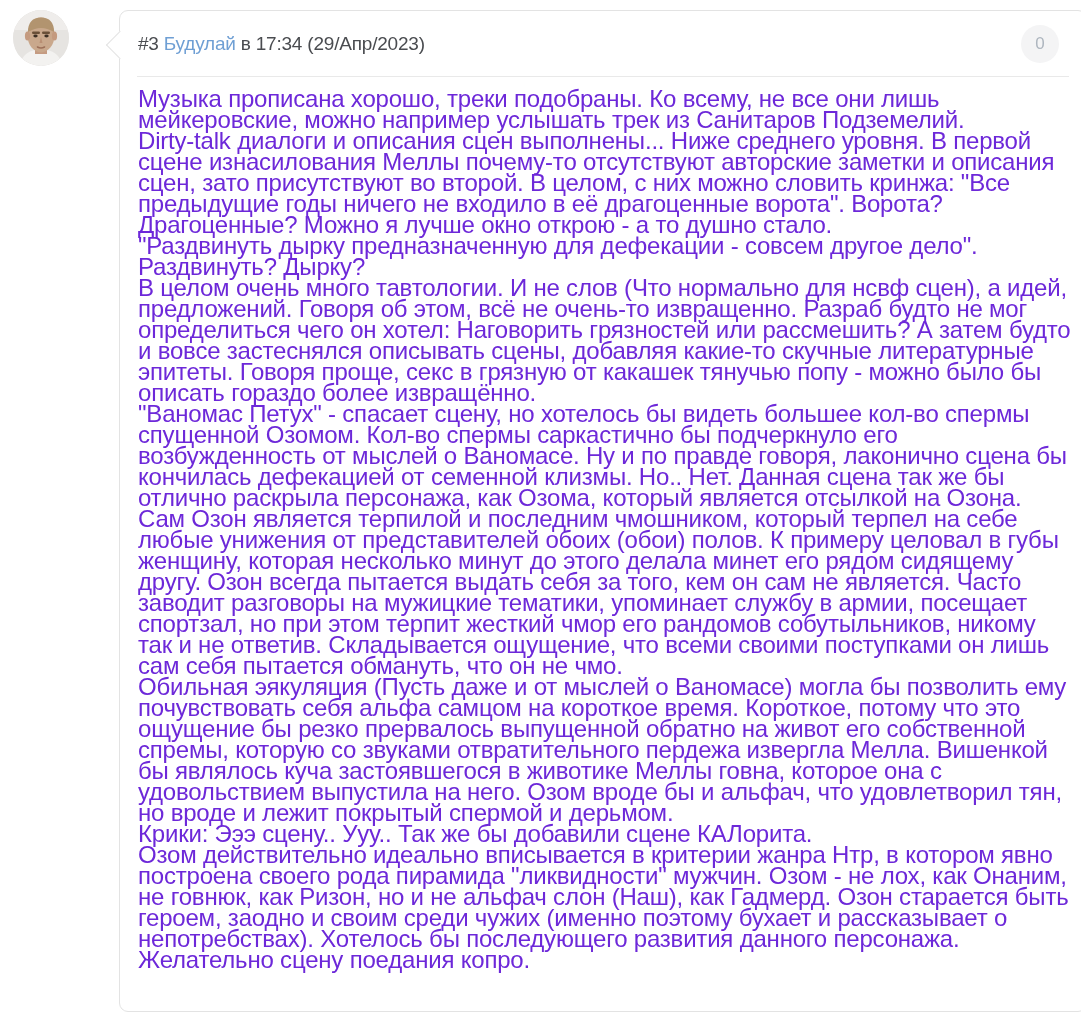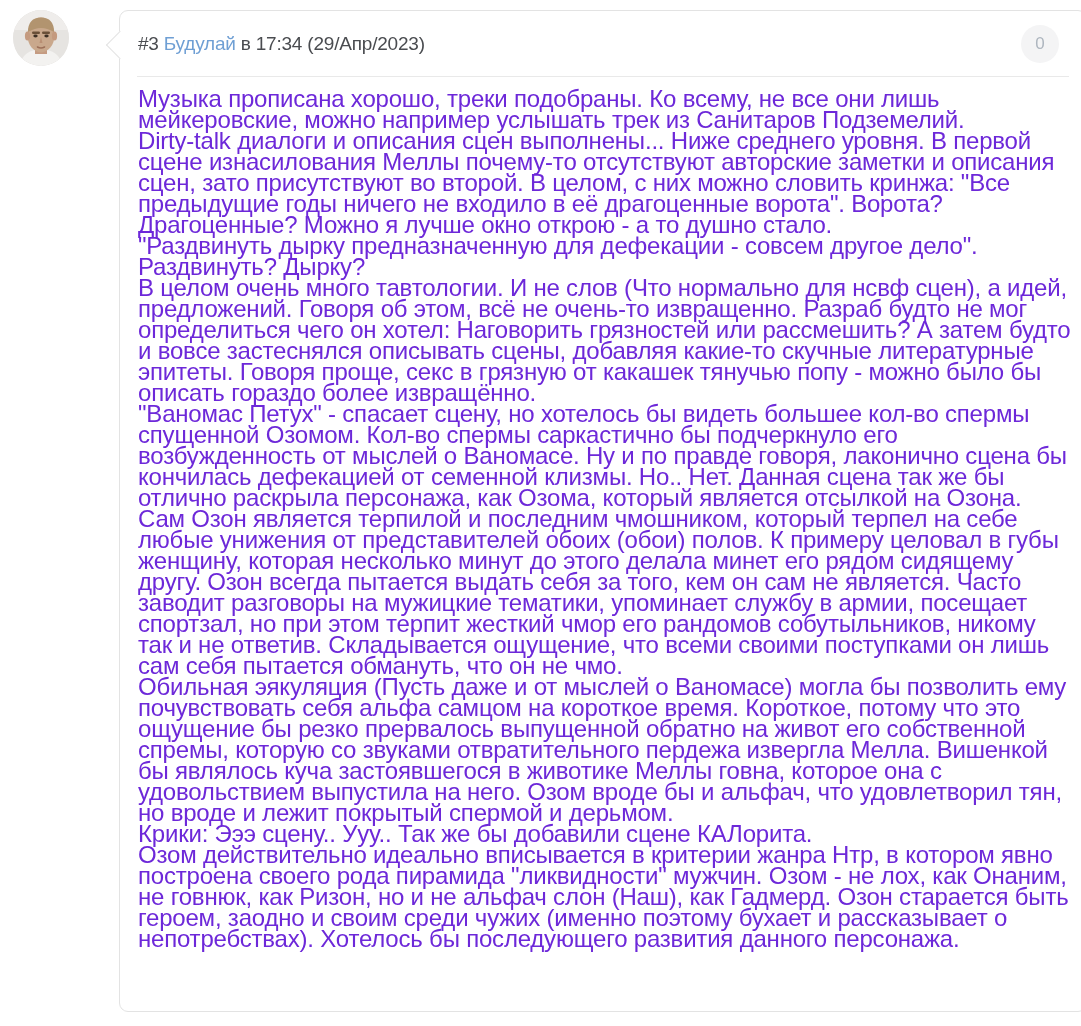--- a/index.html
+++ b/index.html
@@ -141,16 +141,17 @@
 
     <div class="post-body">
         <div class="para">Музыка прописана хорошо, треки подобраны. Ко всему, не все они лишь мейкеровские, можно например услышать трек из Санитаров Подземелий.</div>
         <div class="para">Dirty-talk диалоги и описания сцен выполнены... Ниже среднего уровня. В первой сцене изнасилования Меллы почему-то отсутствуют авторские заметки и описания сцен, зато присутствуют во второй. В целом, с них можно словить кринжа: "Все предыдущие годы ничего не входило в её драгоценные ворота". Ворота? Драгоценные? Можно я лучше окно открою - а то душно стало.</div>
         <div class="para">"Раздвинуть дырку предназначенную для дефекации - совсем другое дело". Раздвинуть? Дырку?</div>
         <div class="para">В целом очень много тавтологии. И не слов (Что нормально для нсвф сцен), а идей, предложений. Говоря об этом, всё не очень-то извращенно. Разраб будто не мог определиться чего он хотел: Наговорить грязностей или рассмешить? А затем будто и вовсе застеснялся описывать сцены, добавляя какие-то скучные литературные эпитеты. Говоря проще, секс в грязную от какашек тянучью попу - можно было бы описать гораздо более извращённо.</div>
         <div class="para">"Ваномас Петух" - спасает сцену, но хотелось бы видеть большее кол-во спермы спущенной Озомом. Кол-во спермы саркастично бы подчеркнуло его возбужденность от мыслей о Ваномасе. Ну и по правде говоря, лаконично сцена бы кончилась дефекацией от семенной клизмы. Но.. Нет. Данная сцена так же бы отлично раскрыла персонажа, как Озома, который является отсылкой на Озона. Сам Озон является терпилой и последним чмошником, который терпел на себе любые унижения от представителей обоих (обои) полов. К примеру целовал в губы женщину, которая несколько минут до этого делала минет его рядом сидящему другу. Озон всегда пытается выдать себя за того, кем он сам не является. Часто заводит разговоры на мужицкие тематики, упоминает службу в армии, посещает спортзал, но при этом терпит жесткий чмор его рандомов собутыльников, никому так и не ответив. Складывается ощущение, что всеми своими поступками он лишь сам себя пытается обмануть, что он не чмо.</div>
         <div class="para">Обильная эякуляция (Пусть даже и от мыслей о Ваномасе) могла бы позволить ему почувствовать себя альфа самцом на короткое время. Короткое, потому что это ощущение бы резко прервалось выпущенной обратно на живот его собственной спремы, которую со звуками отвратительного пердежа извергла Мелла. Вишенкой бы являлось куча застоявшегося в животике Меллы говна, которое она с удовольствием выпустила на него. Озом вроде бы и альфач, что удовлетворил тян, но вроде и лежит покрытый спермой и дерьмом.</div>
         <div class="para">Крики: Эээ сцену.. Ууу.. Так же бы добавили сцене КАЛорита.</div>
         <div class="para">Озом действительно идеально вписывается в критерии жанра Нтр, в котором явно построена своего рода пирамида "ликвидности" мужчин. Озом - не лох, как Онаним, не говнюк, как Ризон, но и не альфач слон (Наш), как Гадмерд. Озон старается быть героем, заодно и своим среди чужих (именно поэтому бухает и рассказывает о непотребствах). Хотелось бы последующего развития данного персонажа.</div>
+        <div class="para">Желательно сцену поедания копро.</div>
       </div>
   </div>
 
 </div>
 
 </body></html>

